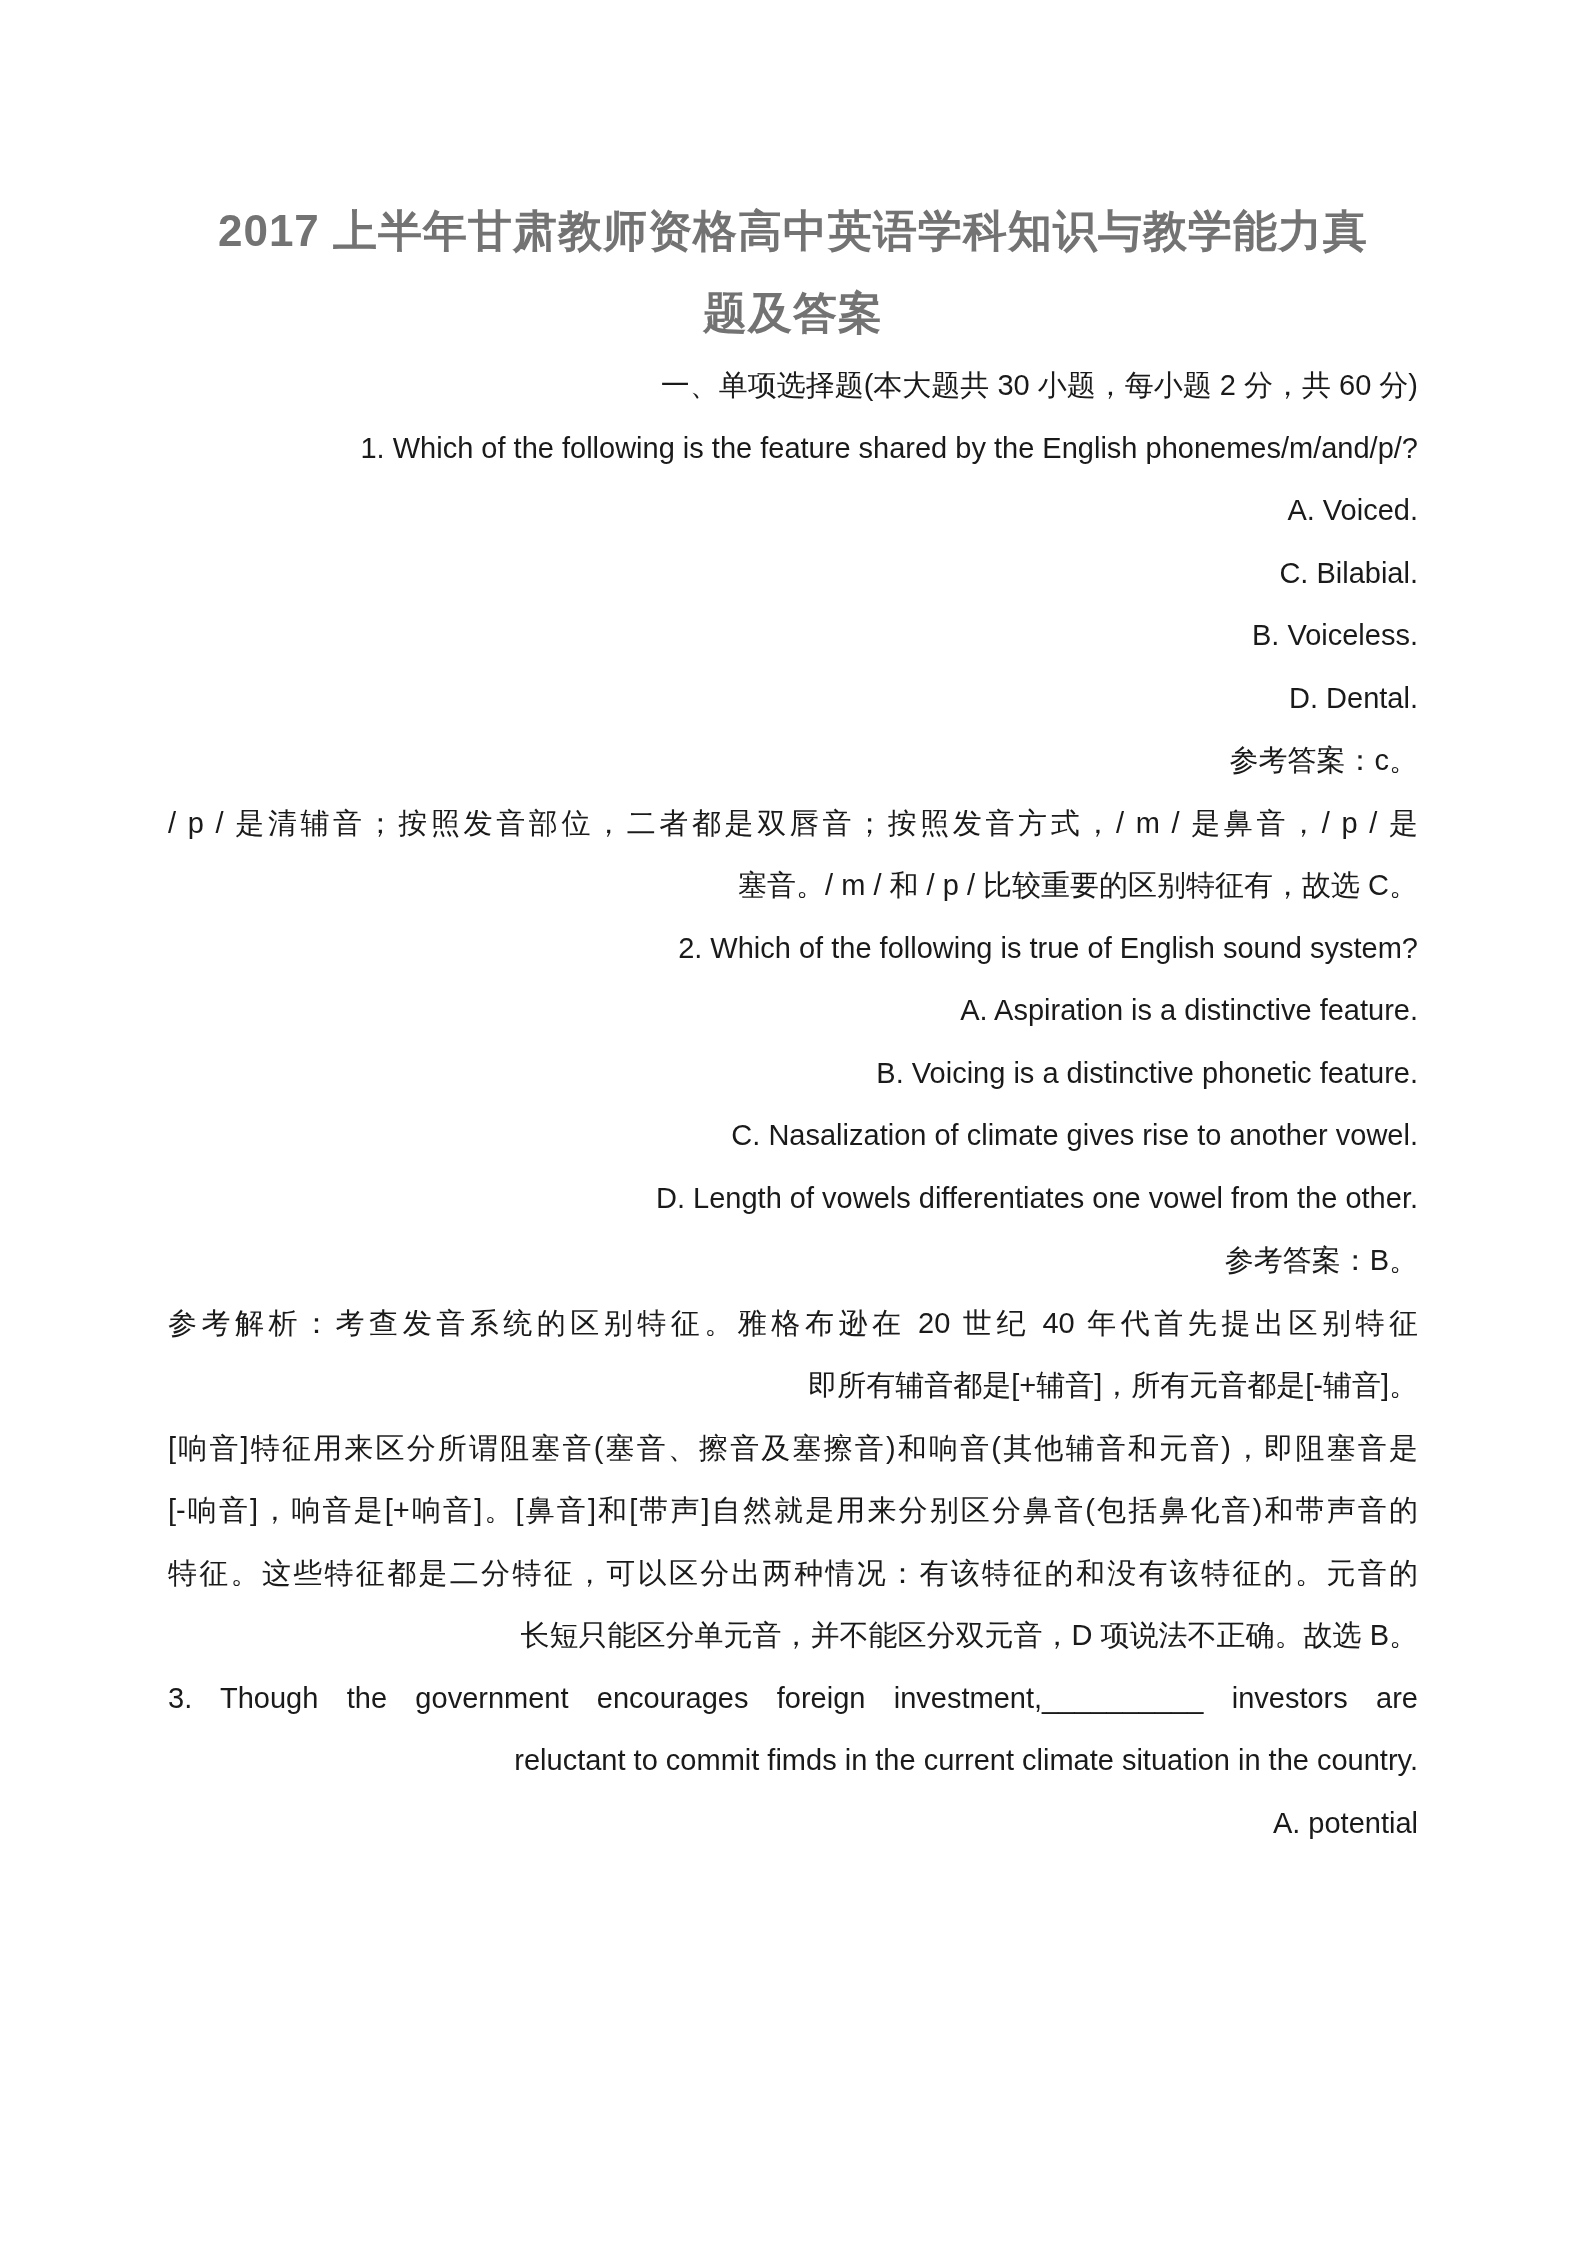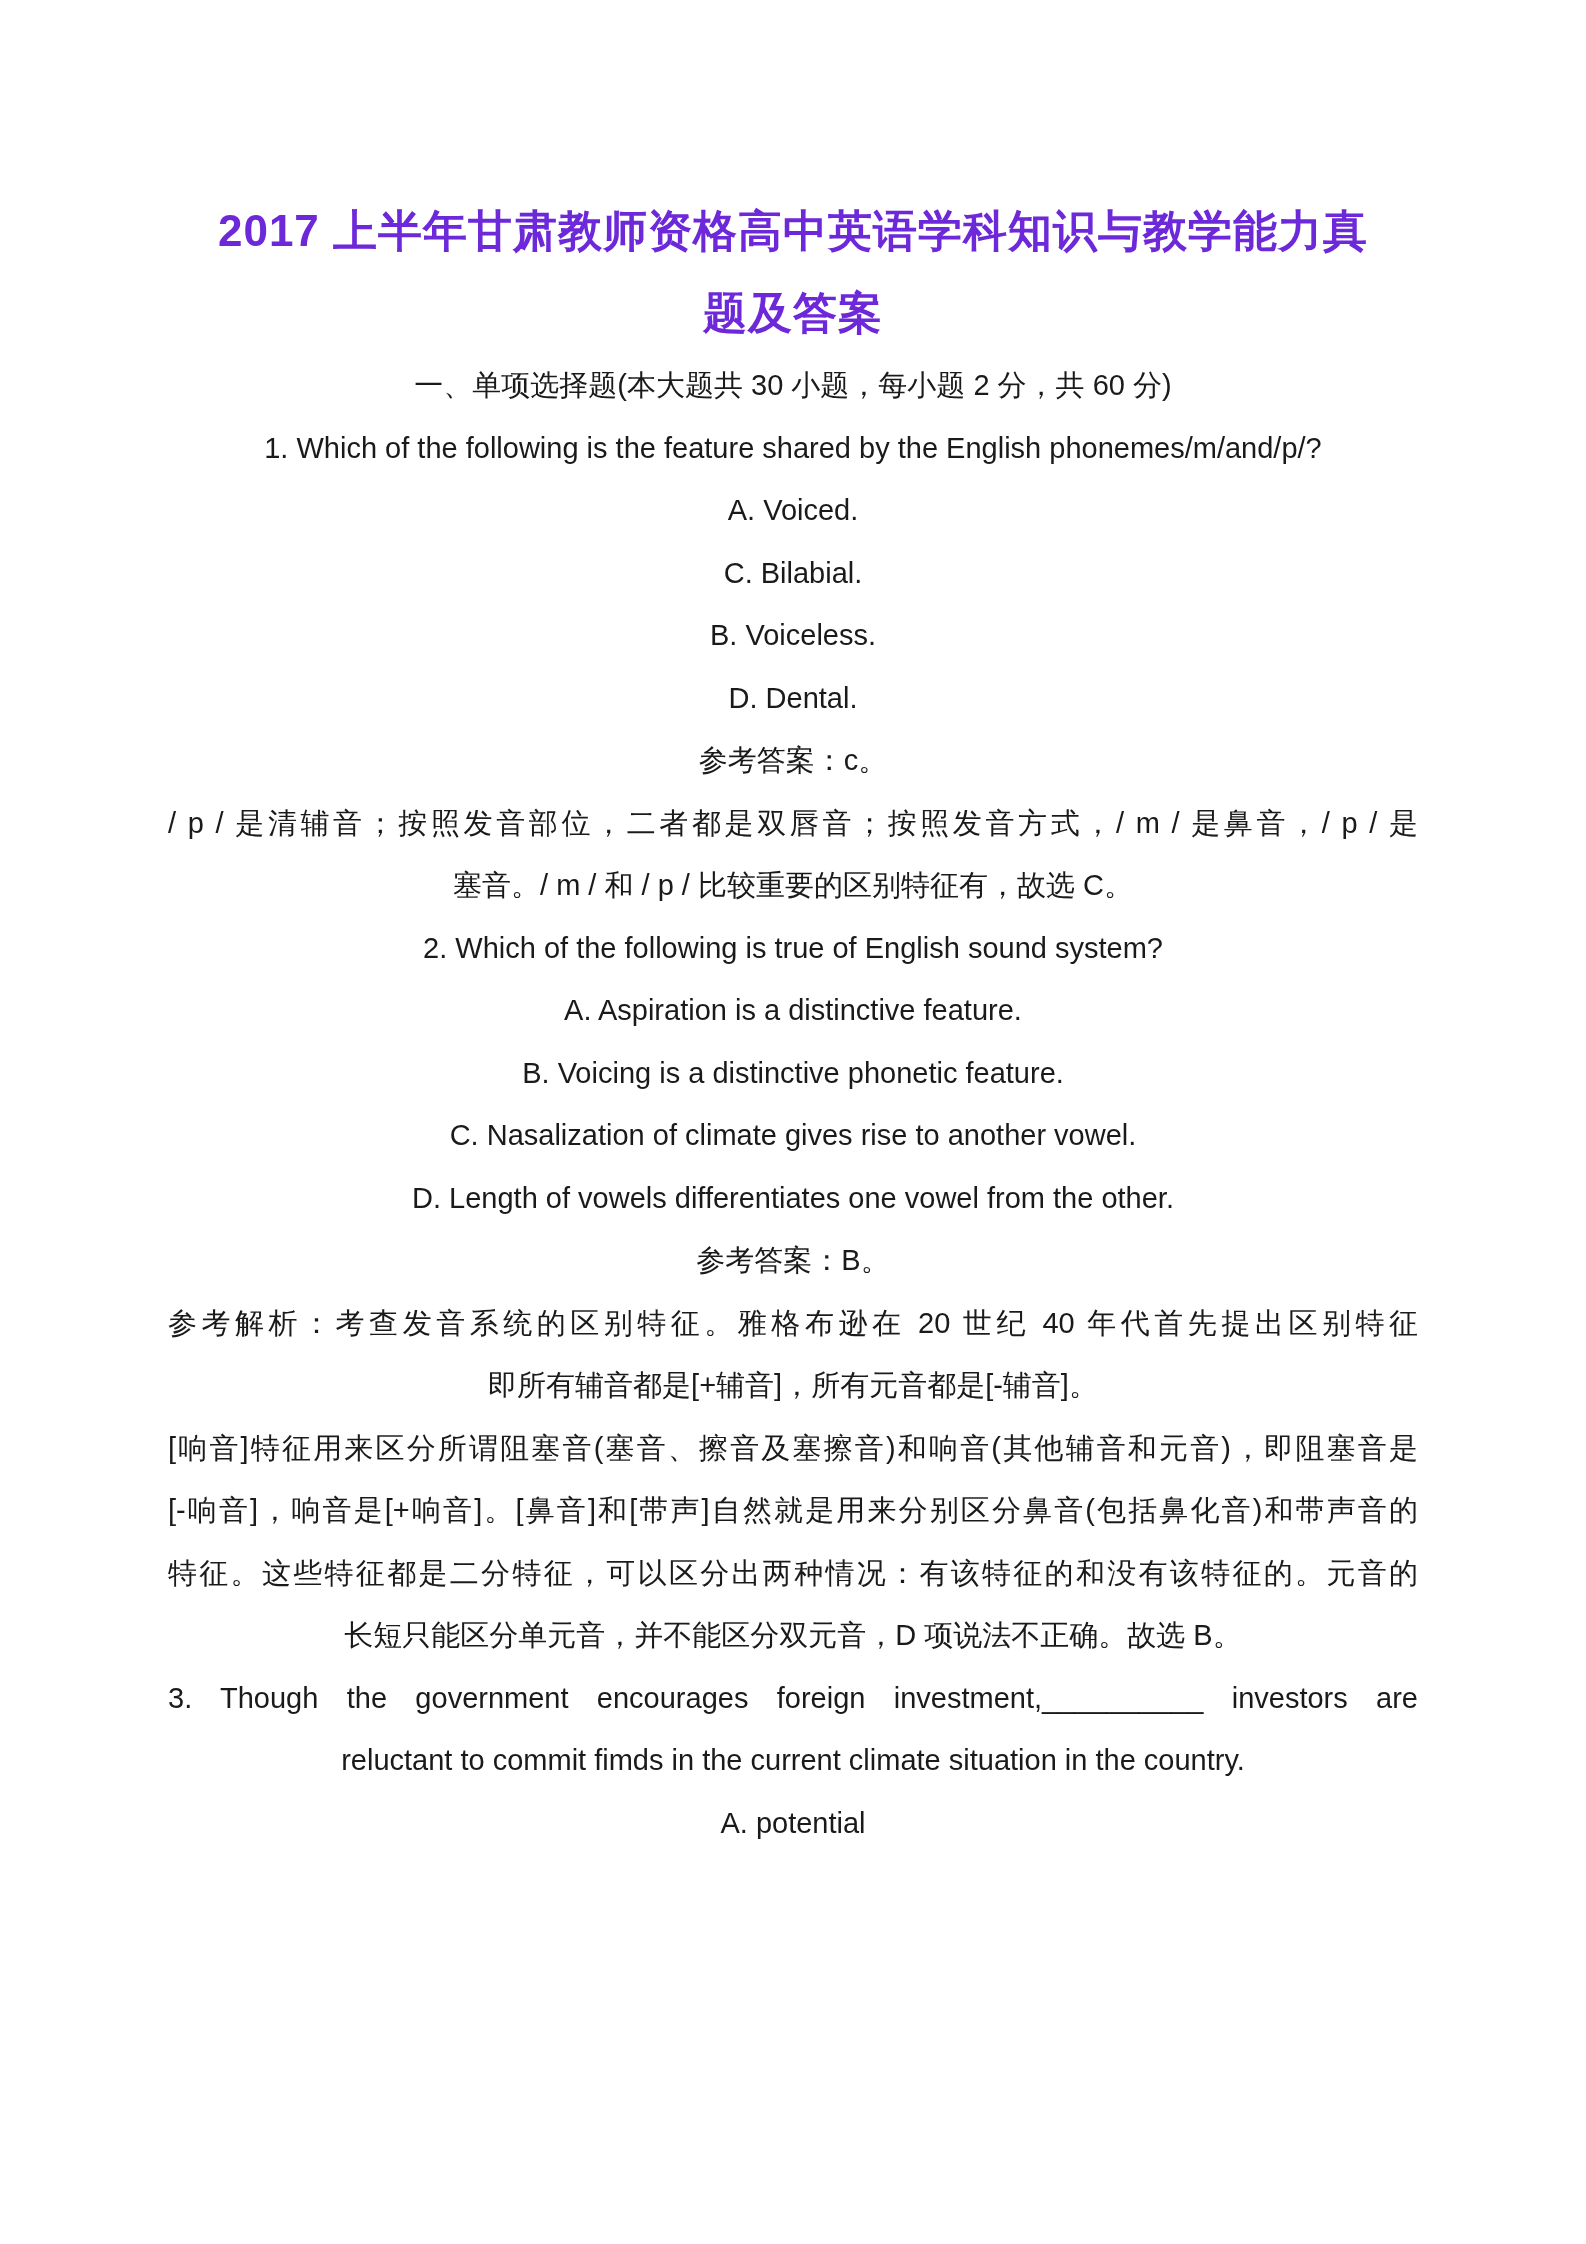--- a/index.html
+++ b/index.html
@@ -26,32 +26,32 @@
   .content {
     padding: 190px 168px 0 168px;
     width: 1250px;
   }
   .doc-title {
     margin: 0;
     font-size: 44px;
     font-weight: bold;
     line-height: 82px;
     text-align: center;
-    color: #6d28d9;
+    color: #737373;
   }
   .doc-title span {
     display: block;
     letter-spacing: 1px;
   }
   .line {
     margin: 0;
     font-size: 29px;
     line-height: 62.5px;
     color: #1a1a1a;
-    text-align: center;
+    text-align: right;
   }
   .j {
     text-align: justify;
     text-align-last: justify;
   }
 </style>
 </head>
 <body>
 
 <div class="page">

